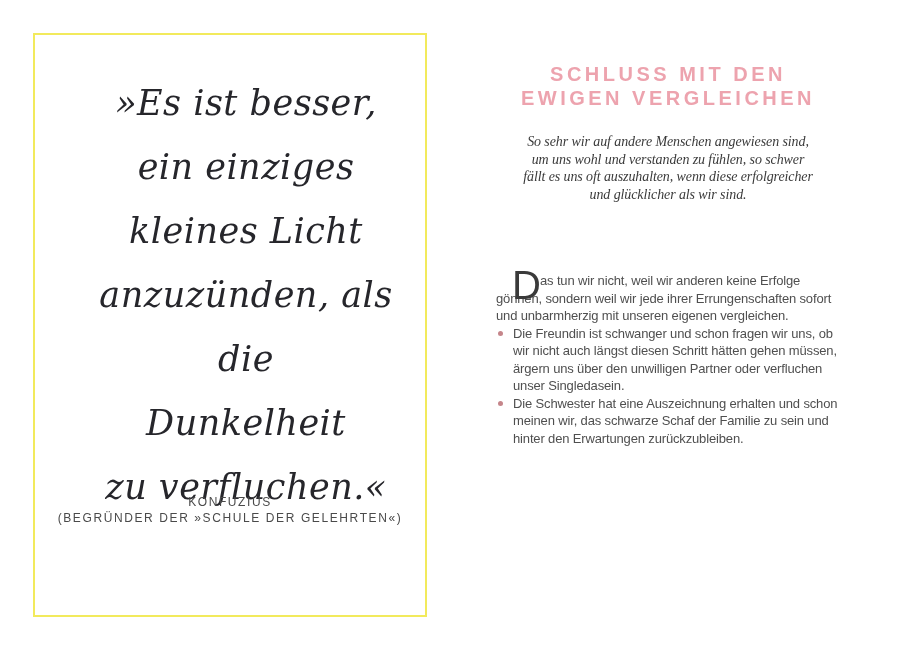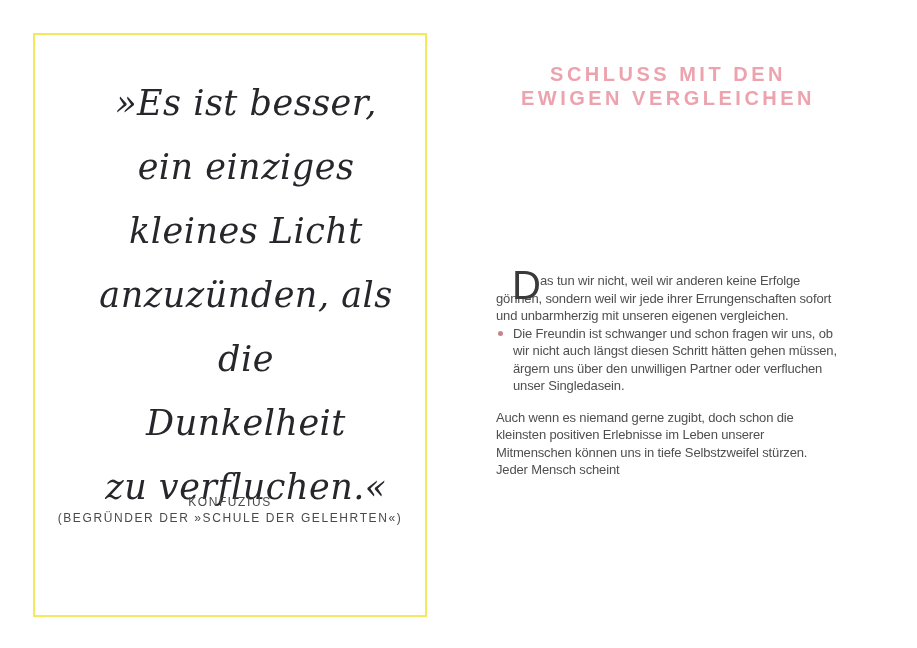--- a/index.html
+++ b/index.html
@@ -75,29 +75,36 @@
       <div class="attribution">
         <div>KONFUZIUS</div>
         <div>(BEGRÜNDER DER »SCHULE DER GELEHRTEN«)</div>
       </div>
     </div>
   </section>
 
   <section class="page-right">
     <h1 class="chapter-title">SCHLUSS MIT DEN
 EWIGEN VERGLEICHEN</h1>
+    <p class="intro">So sehr wir auf andere Menschen angewiesen sind,
+um uns wohl und verstanden zu fühlen, so schwer
+fällt es uns oft auszuhalten, wenn diese erfolgreicher
+und glücklicher als wir sind.</p>
 
     <div class="body-text">
       <p class="para1">
         <span class="dropcap">D</span><span>as tun wir nicht, weil wir anderen keine Erfolge gönnen, sondern weil wir jede ihrer Errungenschaften sofort und unbarmherzig mit unseren eigenen vergleichen.</span>
       </p>
       <ul class="bullet-list">
         <li>
           <span class="bullet-dot"></span>
           <span>Die Freundin ist schwanger und schon fragen wir uns, ob wir nicht auch längst diesen Schritt hätten gehen müssen, ärgern uns über den unwilligen Partner oder verfluchen unser Singledasein.</span>
         </li>
+        <li>
+          <span class="bullet-dot"></span>
+          <span>Die Schwester hat eine Auszeichnung erhalten und schon meinen wir, das schwarze Schaf der Familie zu sein und hinter den Erwartungen zurückzubleiben.</span>
+        </li>
       </ul>
-      <p class="para2">Auch wenn es niemand gerne zugibt, doch schon die kleinsten positiven Erlebnisse im Leben unserer Mitmenschen können uns in tiefe Selbstzweifel stürzen. Jeder Mensch scheint</p>
     </div>
 
   </section>
 
 </div>
 
 </body></html>

